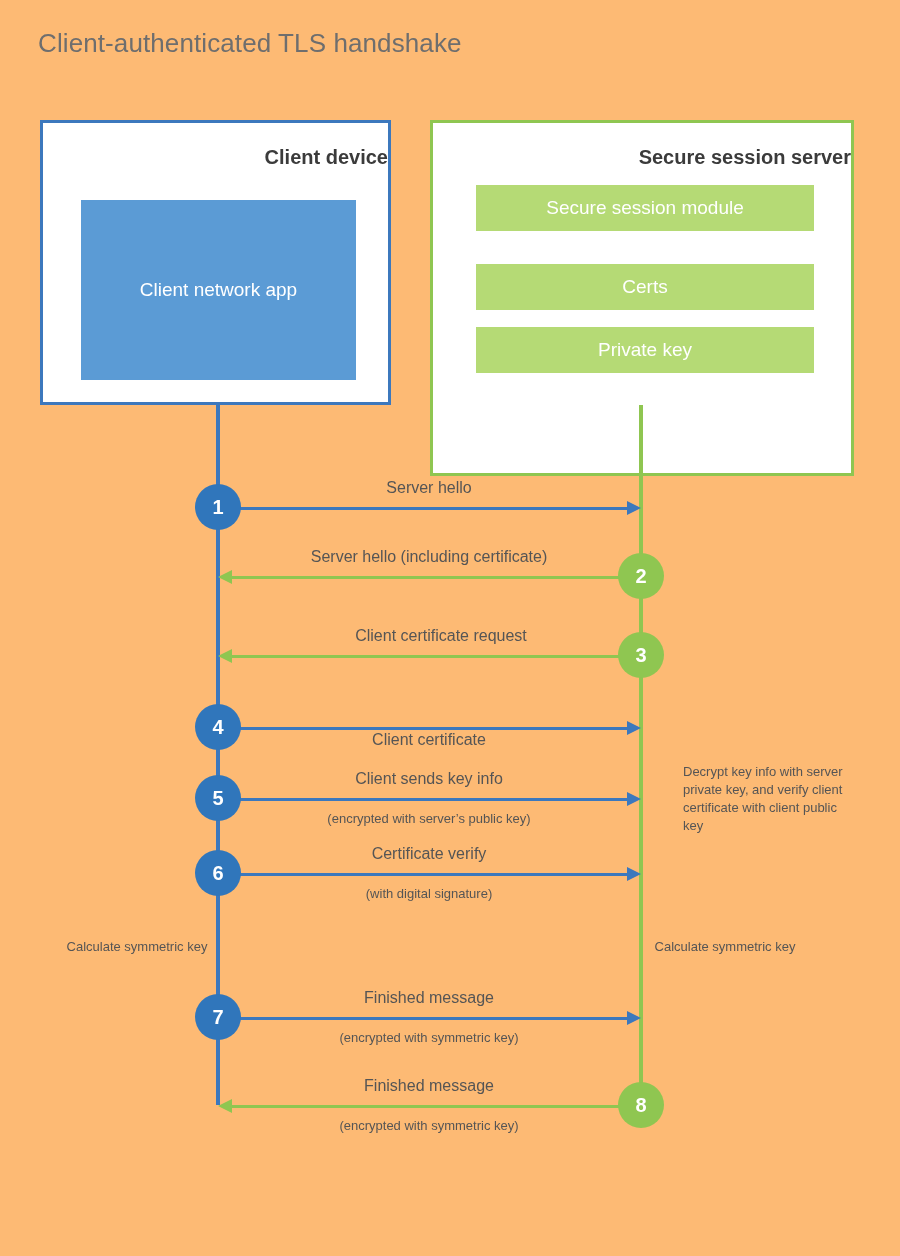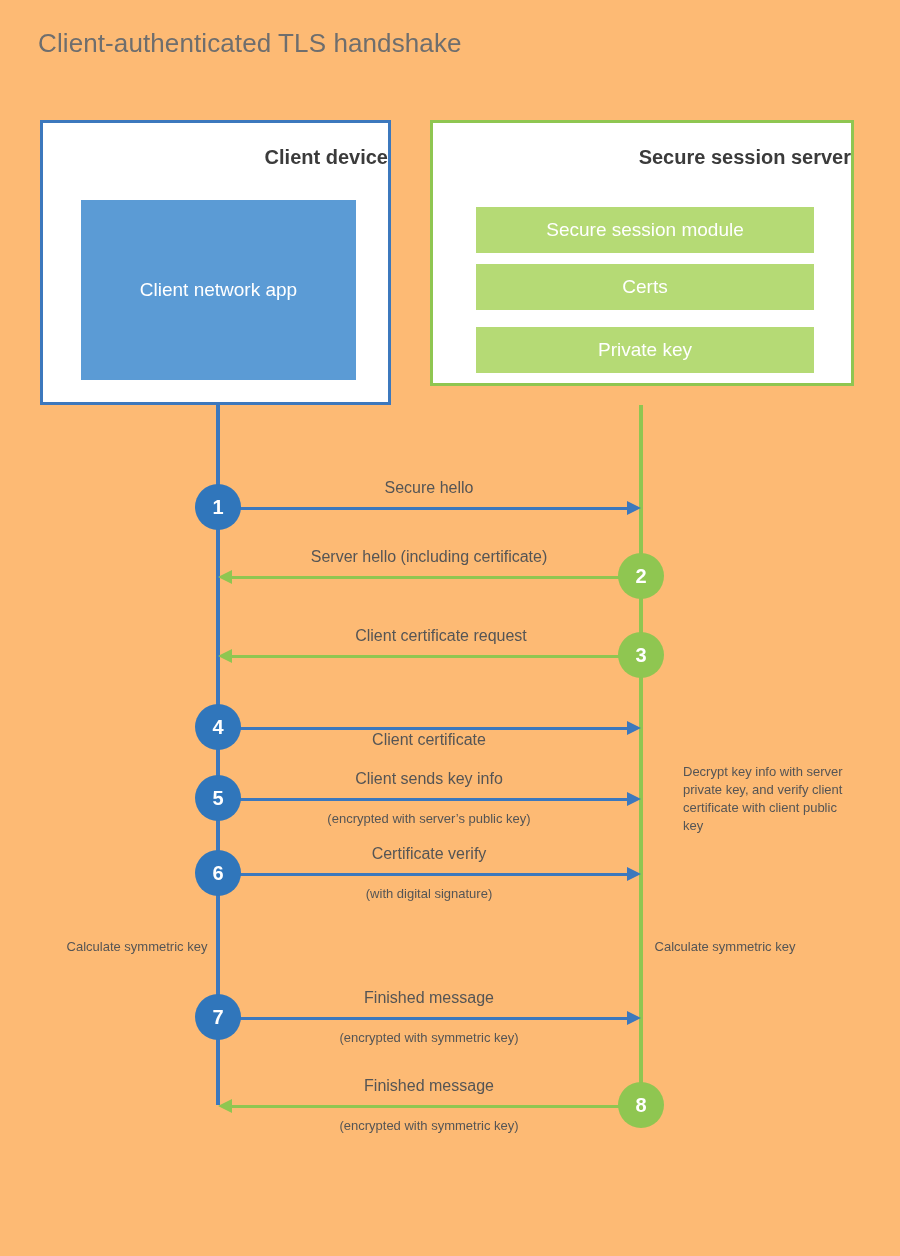--- a/index.html
+++ b/index.html
@@ -32,21 +32,21 @@
     position: absolute;
     background: #ffffff;
   }
   #client-box {
     left: 40px; top: 120px;
     width: 351px; height: 285px;
     border: 3px solid #3c78bd;
   }
   #server-box {
     left: 430px; top: 120px;
-    width: 424px; height: 266px;
+    width: 424px; height: 356px;
     border: 3px solid #8fc651;
   }
   .entity-title {
     position: absolute;
     left: 0; right: 0;
     top: 23px;
     text-align: right;
     font-size: 20px;
     font-weight: bold;
     color: #3b3b3b;
@@ -71,21 +71,21 @@
     width: 338px;
     height: 46px;
     background: #b5da75;
     color: #ffffff;
     font-size: 19px;
     display: flex;
     align-items: center;
     justify-content: center;
     text-align: center;
   }
-  #server-bar-0 { top: 84px; }
+  #server-bar-0 { top: 62px; }
   #server-bar-1 { top: 141px; }
   #server-bar-2 { top: 204px; }
 
   
   .lifeline {
     position: absolute;
     width: 4px;
   }
   #client-lifeline {
     left: 216px;
@@ -185,21 +185,21 @@
     <div class="server-bar" id="server-bar-1">Certs</div>
     <div class="server-bar" id="server-bar-2">Private key</div>
   </div>
 
   <div class="lifeline" id="client-lifeline"></div>
   <div class="lifeline" id="server-lifeline"></div>
 
   <div class="msg" style="left:218px; top:507px; width:423px;">
     <div class="msg-line to-server" style="left:0; width:409px;"></div>
     <div class="arrowhead right" style="left:409px;"></div>
-    <div class="msg-label" style="left:211px; top:-28px;">Secure hello</div>
+    <div class="msg-label" style="left:211px; top:-28px;">Server hello</div>
   </div>
   <div class="step-circle client-side" style="left:195px; top:484px;">1</div>
 
   <div class="msg" style="left:218px; top:576px; width:423px;">
     <div class="msg-line to-client" style="left:14px; width:409px;"></div>
     <div class="arrowhead left" style="left:0px;"></div>
     <div class="msg-label" style="left:211px; top:-28px;">Server hello (including certificate)</div>
   </div>
   <div class="step-circle server-side" style="left:618px; top:553px;">2</div>
 

